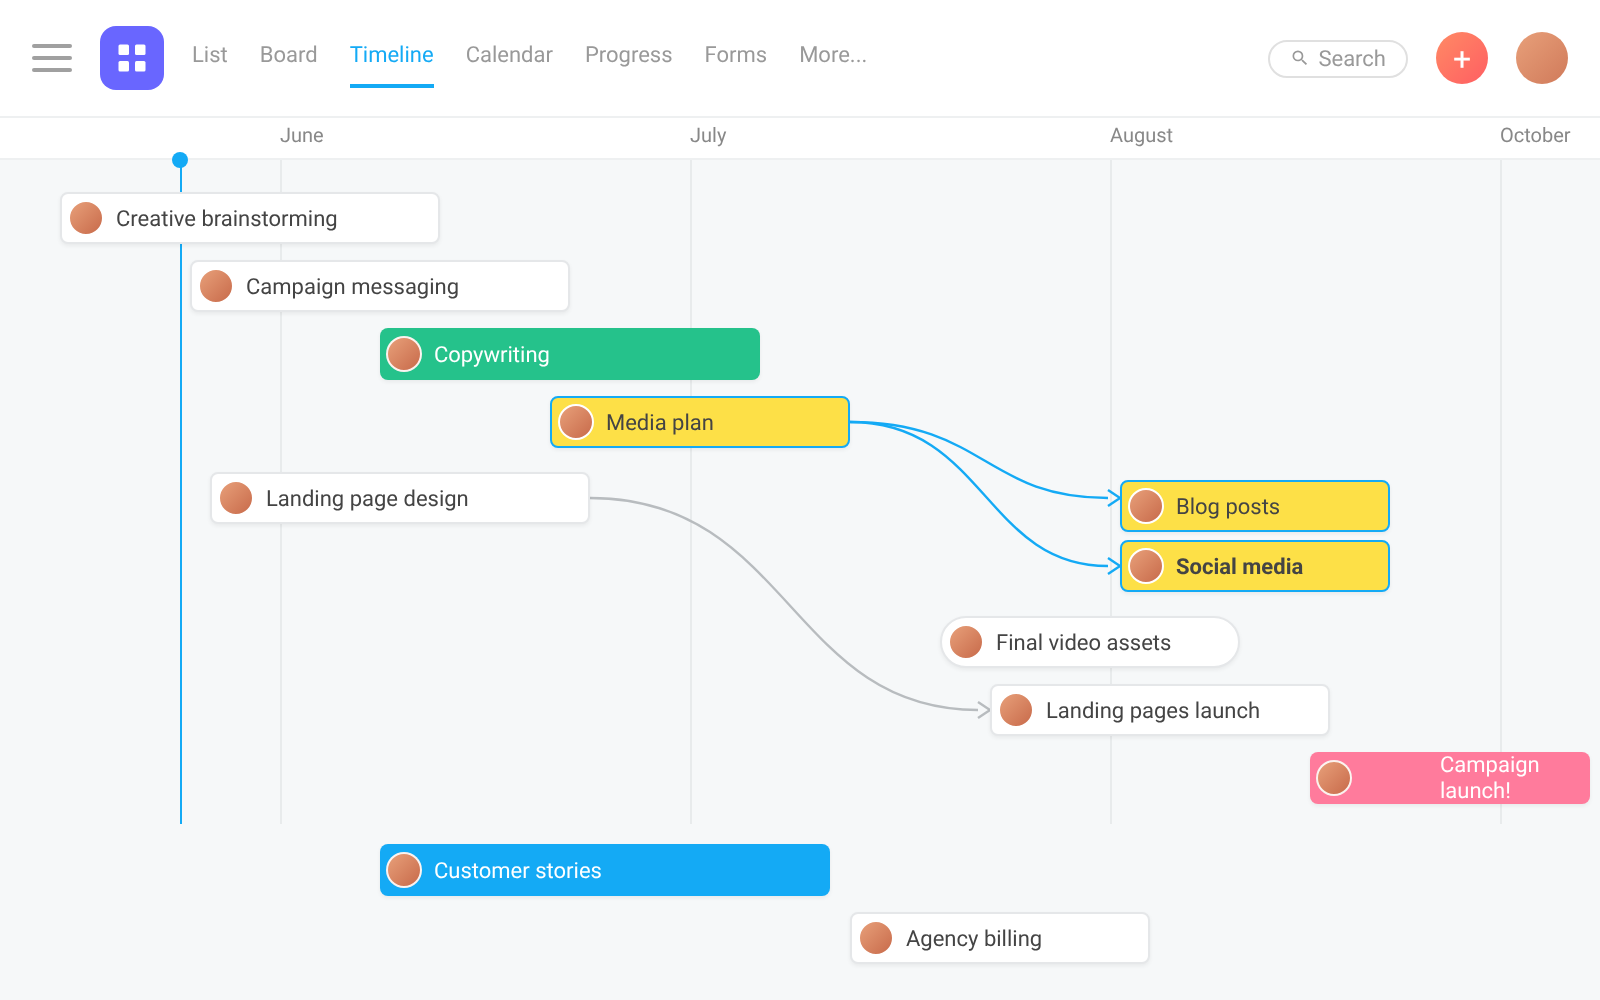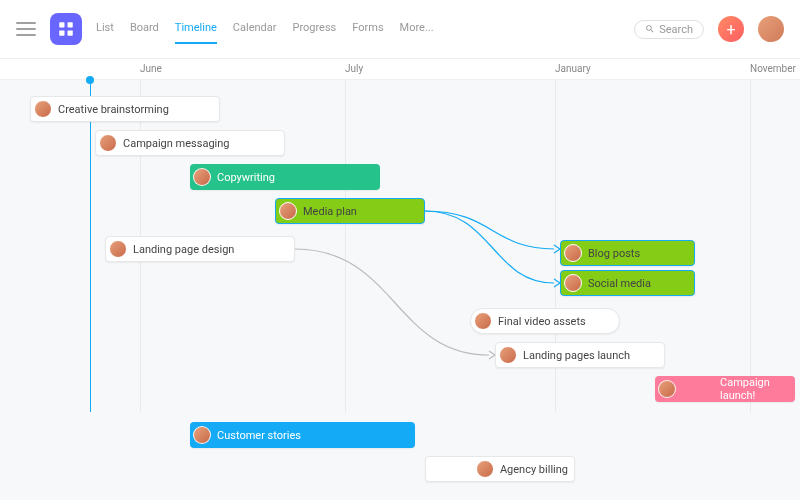--- a/index.html
+++ b/index.html
@@ -21,21 +21,21 @@
   .avatar-top { width: 26px; height: 26px; border-radius: 50%; background: linear-gradient(135deg,#e8a07a,#d07a5a); }
   .timeline-wrap { position: relative; width: 800px; height: 354px; }
   .months { position: absolute; top: 0; left: 0; right: 0; height: 22px; background: #fff; border-top: 1px solid #eef0f1; border-bottom: 1px solid #eef0f1; font-size: 10px; color: #888; }
   .month-label { position: absolute; top: 4px; }
   .vline { position: absolute; top: 22px; bottom: 0; width: 1px; background: #e8ebec; }
   .now-line { position: absolute; top: 22px; bottom: 0; left: 90px; width: 1px; background: #14aaf5; }
   .now-dot { position: absolute; top: 18px; left: 86px; width: 8px; height: 8px; border-radius: 50%; background: #14aaf5; }
   .task { position: absolute; height: 26px; border-radius: 4px; display: flex; align-items: center; padding: 0 6px 0 3px; font-size: 11px; box-shadow: 0 1px 2px rgba(0,0,0,0.06); gap: 6px; cursor: pointer; }
   .task.white { background: #fff; border: 1px solid #e5e7e9; color: #444; }
   .task.green { background: #25c28b; color: #fff; }
-  .task.blue-outline { background: #84cc16; border: 1.5px solid #14aaf5; color: #444; }
+  .task.blue-outline { background: #fde047; border: 1.5px solid #14aaf5; color: #444; }
   .task.cyan { background: #14aaf5; color: #fff; }
   .task.pink { background: #ff7b9c; color: #fff; }
   .task .av { width: 18px; height: 18px; border-radius: 50%; background: linear-gradient(135deg,#e8a07a,#c86a4a); flex-shrink: 0; border: 1.5px solid #fff; }
   .task.green .av, .task.cyan .av, .task.pink .av { border-color: rgba(255,255,255,0.9); }
   svg.dep { position: absolute; pointer-events: none; }
   svg.dep path { fill: none; stroke-width: 1.2; }
 </style>
 </head>
 <body>
 
@@ -72,22 +72,22 @@
     <span>Search</span>
   </div>
   <div class="add-btn">+</div>
   <div class="avatar-top"></div>
 </div>
 
 <div class="timeline-wrap">
   <div class="months" id="months">
       <div class="month-label" style="left: 140px;">June</div>
       <div class="month-label" style="left: 345px;">July</div>
-      <div class="month-label" style="left: 555px;">January</div>
-      <div class="month-label" style="left: 750px;">November</div>
+      <div class="month-label" style="left: 555px;">August</div>
+      <div class="month-label" style="left: 750px;">October</div>
     </div>
   <div id="vlines">
       <div class="vline" style="left: 140px;"></div>
       <div class="vline" style="left: 345px;"></div>
       <div class="vline" style="left: 555px;"></div>
       <div class="vline" style="left: 750px;"></div>
     </div>
   <div class="now-line"></div>
   <div class="now-dot"></div>
   <svg id="deps" class="dep" width="800" height="442">
@@ -116,38 +116,38 @@
         <span>Media plan</span>
       </div>
       <div class="task white" style="left: 105px; top: 178px; width: 190px;">
         <div class="av"></div>
         <span>Landing page design</span>
       </div>
       <div class="task blue-outline" style="left: 560px; top: 182px; width: 135px;">
         <div class="av"></div>
         <span>Blog posts</span>
       </div>
-      <div class="task blue-outline" style="left: 560px; top: 212px; width: 135px;">
+      <div class="task blue-outline" style="left: 560px; top: 212px; width: 135px; font-weight: bold;">
         <div class="av"></div>
         <span>Social media</span>
       </div>
       <div class="task white" style="left: 470px; top: 250px; width: 150px; border-radius: 13px;">
         <div class="av"></div>
         <span>Final video assets</span>
       </div>
       <div class="task white" style="left: 495px; top: 284px; width: 170px;">
         <div class="av"></div>
         <span>Landing pages launch</span>
       </div>
       <div class="task pink" style="left: 655px; top: 318px; width: 140px; gap: 44px;">
         <div class="av"></div>
         <span>Campaign launch!</span>
       </div>
       <div class="task cyan" style="left: 190px; top: 364px; width: 225px;">
         <div class="av"></div>
         <span>Customer stories</span>
       </div>
-      <div class="task white" style="left: 425px; top: 398px; width: 150px; justify-content: flex-end;">
+      <div class="task white" style="left: 425px; top: 398px; width: 150px;">
         <div class="av"></div>
         <span>Agency billing</span>
       </div>
     </div>
 </div>
 
 </body></html>

